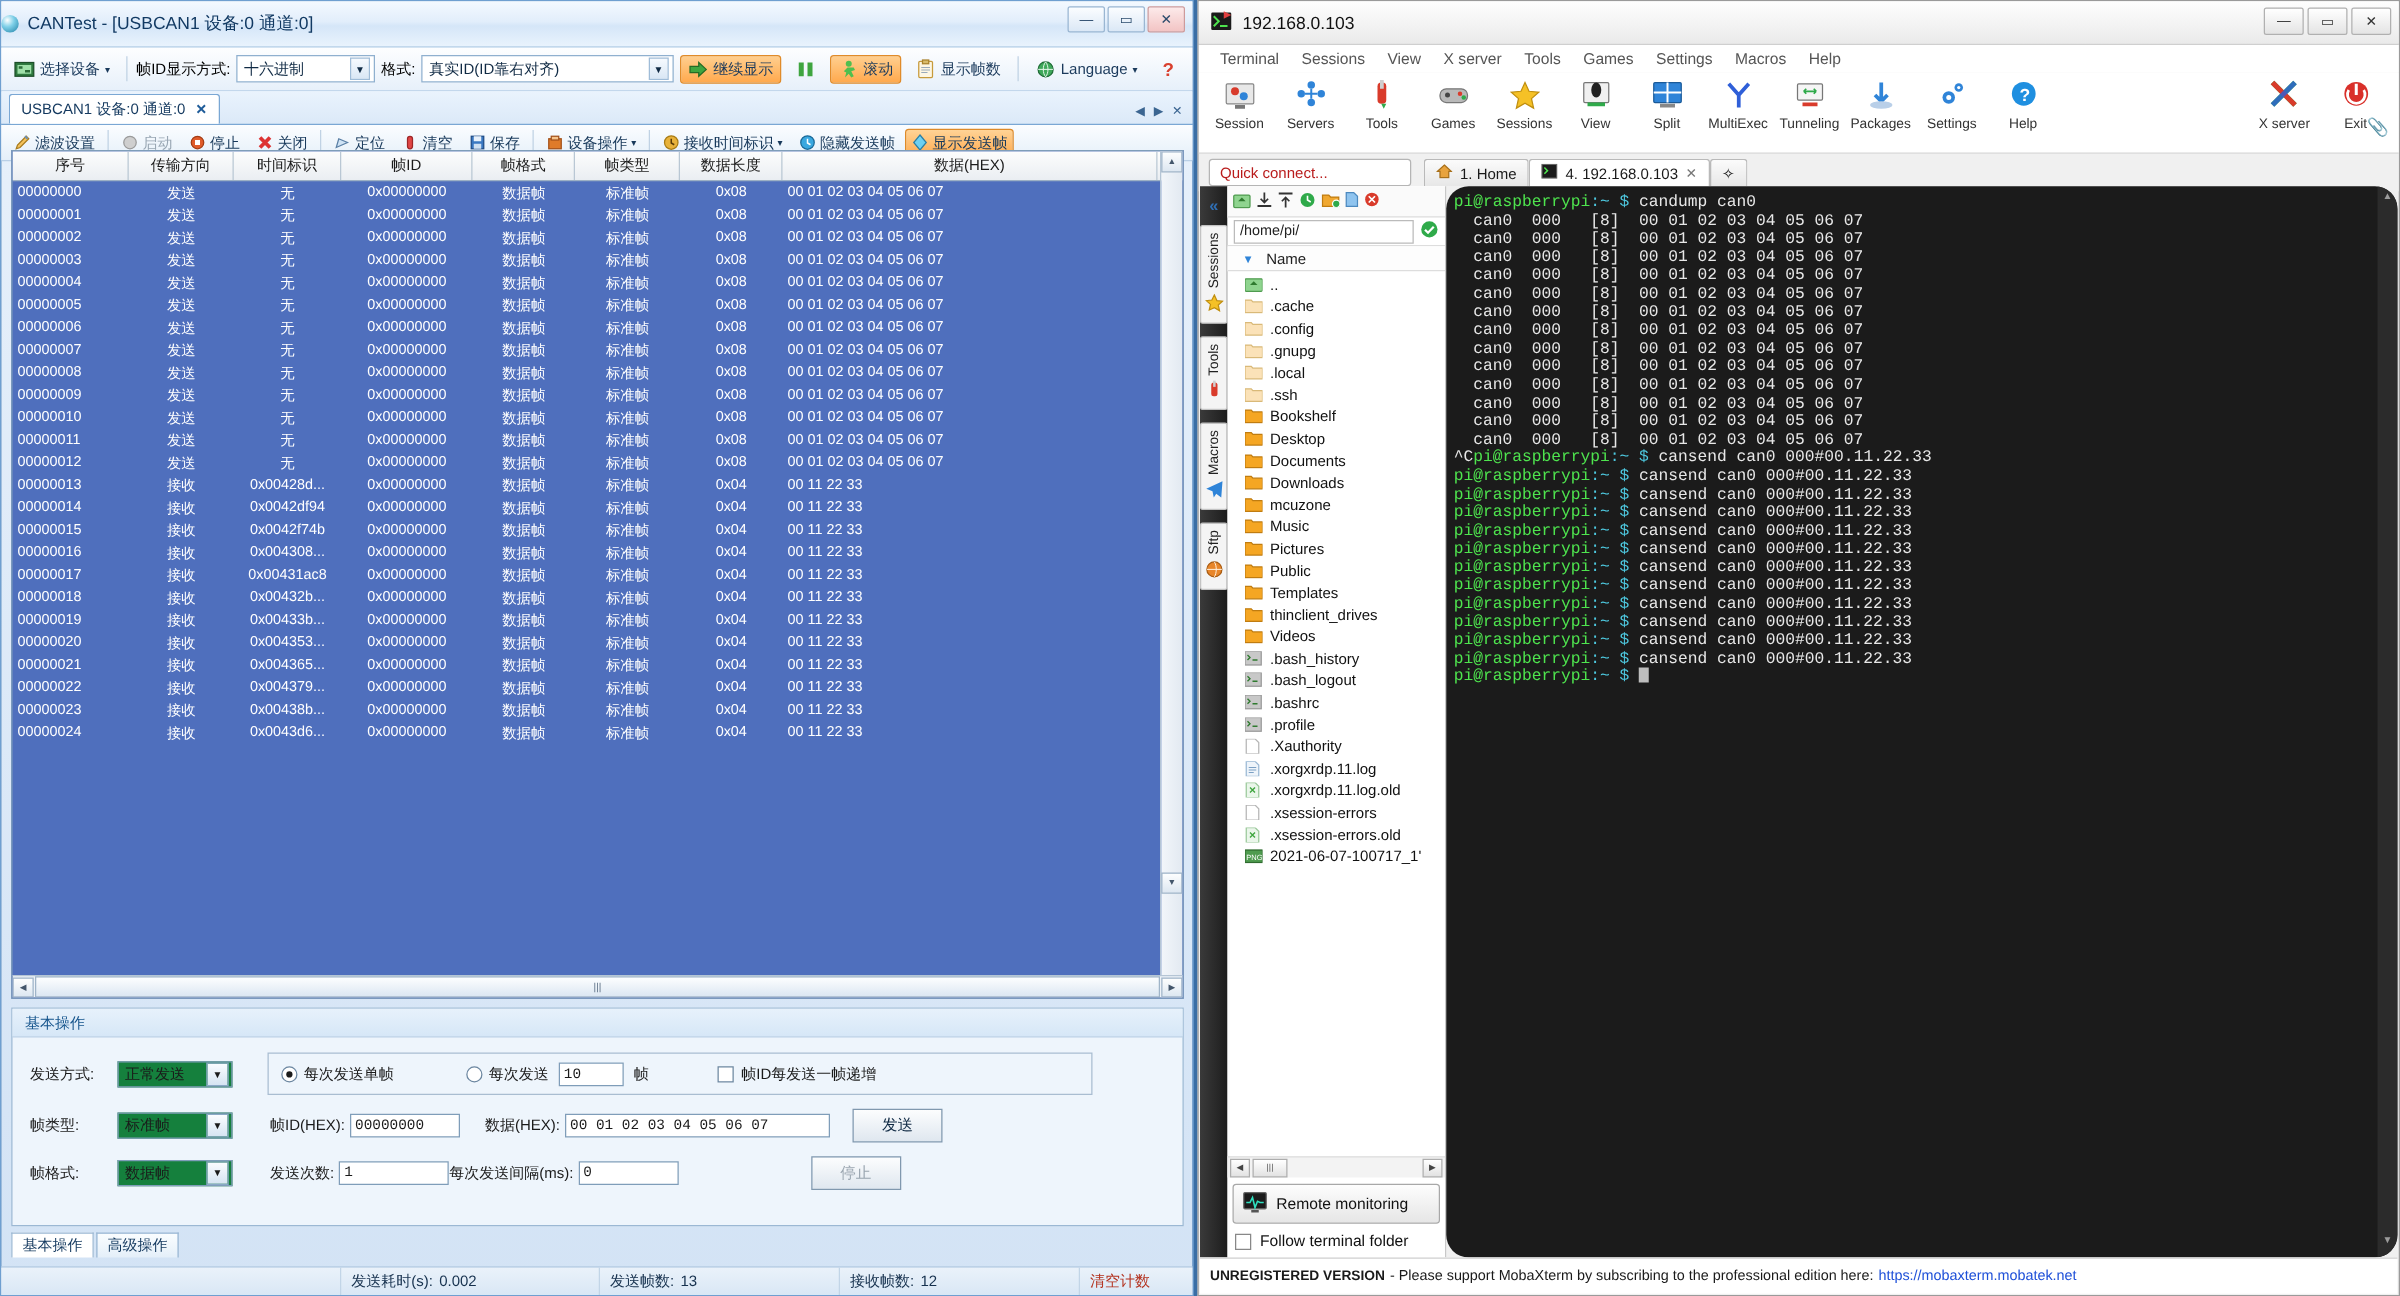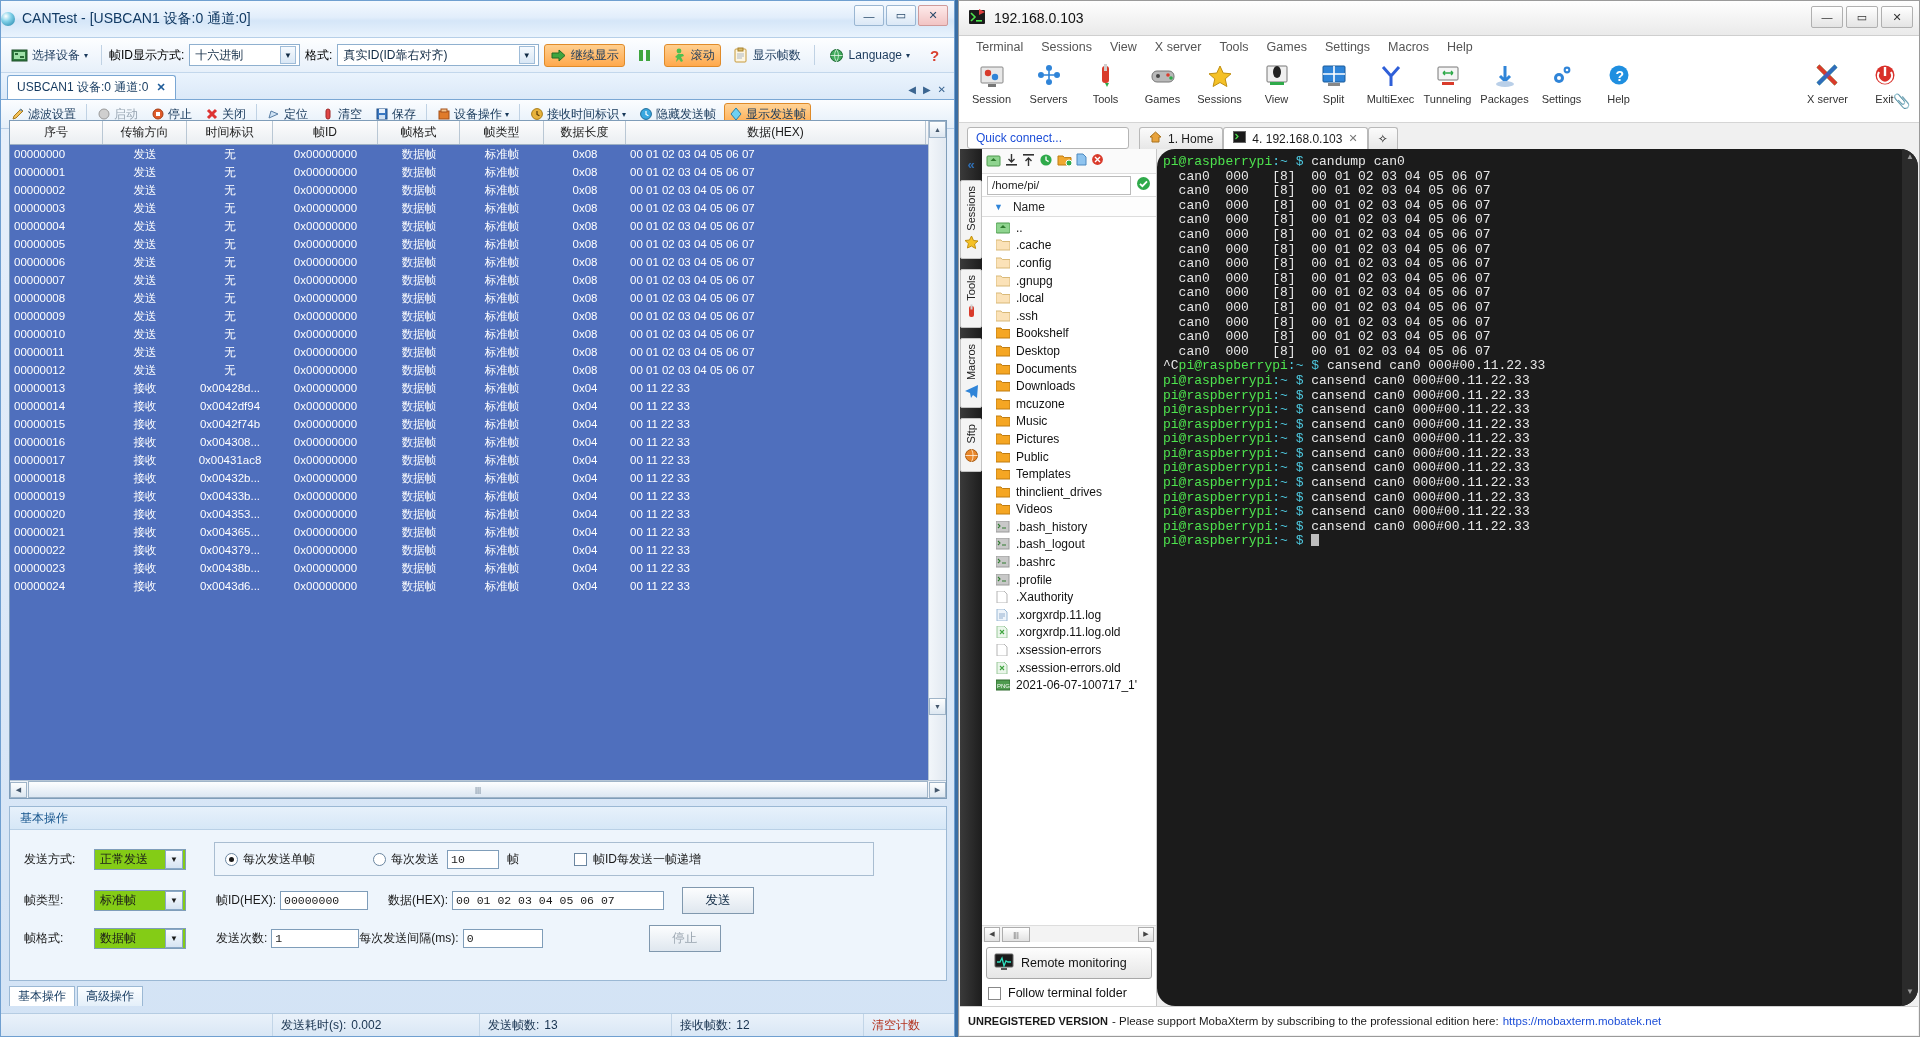--- a/index.html
+++ b/index.html
@@ -74,21 +74,21 @@
     font-size:8px;color:#5b6f84;}
 
   
   .ops{position:absolute;left:8px;top:805px;width:938px;height:175px;
     border:1px solid #9bb8d4;background:#eef5fc;box-sizing:border-box;}
   .ops-title{height:22px;display:flex;align-items:center;padding-left:10px;font-size:12px;color:#15548c;
     background:linear-gradient(to bottom,#e7f1fb,#d6e7f7);border-bottom:1px solid #b9d0e6;}
   .ops-body{padding:12px 14px;font-size:12px;color:#1a1a1a;}
   .row{display:flex;align-items:center;margin-bottom:11px;}
   .lbl{white-space:nowrap;}
-  .dd{width:92px;height:21px;border:1px solid #7f9db9;background:#84cc16;display:flex;align-items:center;
+  .dd{width:92px;height:21px;border:1px solid #7f9db9;background:#15803d;display:flex;align-items:center;
     justify-content:space-between;padding:0 2px 0 5px;box-sizing:border-box;font-size:12px;}
   .dd .a{width:16px;height:17px;background:linear-gradient(to bottom,#fafcff,#d6e4f2);
     border:1px solid #8aa8c6;display:flex;align-items:center;justify-content:center;font-size:8px;}
   .fieldset{border:1px solid #a9bdd1;padding:7px 10px;display:flex;align-items:center;gap:0;}
   .txt{border:1px solid #7f9db9;background:#fff;height:19px;box-sizing:border-box;
     display:flex;align-items:center;padding-left:3px;font-family:"Liberation Mono",monospace;font-size:11.5px;}
   .radio{width:11px;height:11px;border-radius:50%;border:1px solid #6b86a0;background:#fff;
     display:inline-flex;align-items:center;justify-content:center;margin-right:5px;}
   .radio .in{width:5px;height:5px;border-radius:50%;background:#1b1b1b;}
   .cbx{width:11px;height:11px;border:1px solid #6b86a0;background:#fff;margin-right:6px;display:inline-block;}
@@ -117,21 +117,21 @@
   .mx-wb.close{background:linear-gradient(to bottom,#fff,#e4e4e4);}
   .mx-menu{height:22px;display:flex;align-items:center;gap:0;padding-left:8px;background:#fff;font-size:12.5px;color:#555;}
   .mx-menu span{padding:0 9px;}
   .mx-ribbon{height:62px;display:flex;align-items:flex-start;background:#fff;border-bottom:1px solid #d5d5d5;
     padding-top:2px;position:relative;}
   .rib{width:57px;display:flex;flex-direction:column;align-items:center;gap:2px;font-size:11px;color:#333;}
   .rib .ri{height:31px;display:flex;align-items:center;justify-content:center;}
 
   .mx-qbar{height:26px;display:flex;align-items:center;gap:10px;padding:2px 8px;background:#f0f0f0;}
   .qconn{width:152px;height:20px;border:1px solid #b5b5b5;border-radius:3px;background:#fff;
-    display:flex;align-items:center;padding-left:8px;color:#1d4ed8;font-size:12px;}
+    display:flex;align-items:center;padding-left:8px;color:#b91c1c;font-size:12px;}
   .mx-tabs{display:flex;align-items:flex-end;gap:0;height:22px;flex:1;}
   .mtab{height:21px;display:flex;align-items:center;gap:6px;padding:0 9px;font-size:12px;color:#1a1a1a;
     border:1px solid #b9b9b9;border-bottom:none;border-radius:3px 3px 0 0;
     background:linear-gradient(to bottom,#fbfbfb,#e7e7e7);}
   .mtab.on{background:#fff;}
   .mtab .hx{color:#777;font-size:11px;}
 
   .mx-body{position:absolute;left:1px;top:148px;right:1px;bottom:30px;display:flex;}
   .mx-rail{width:22px;background:linear-gradient(to right,#3a3a3a,#1d1d1d);
     display:flex;flex-direction:column;align-items:center;padding-top:8px;}

